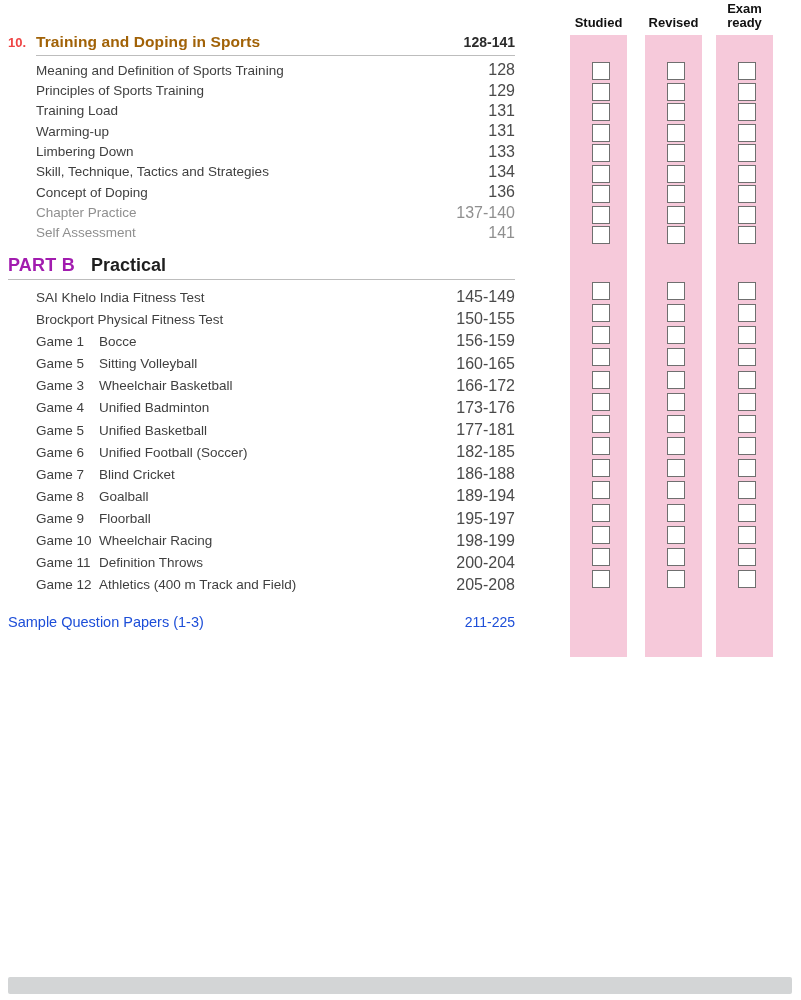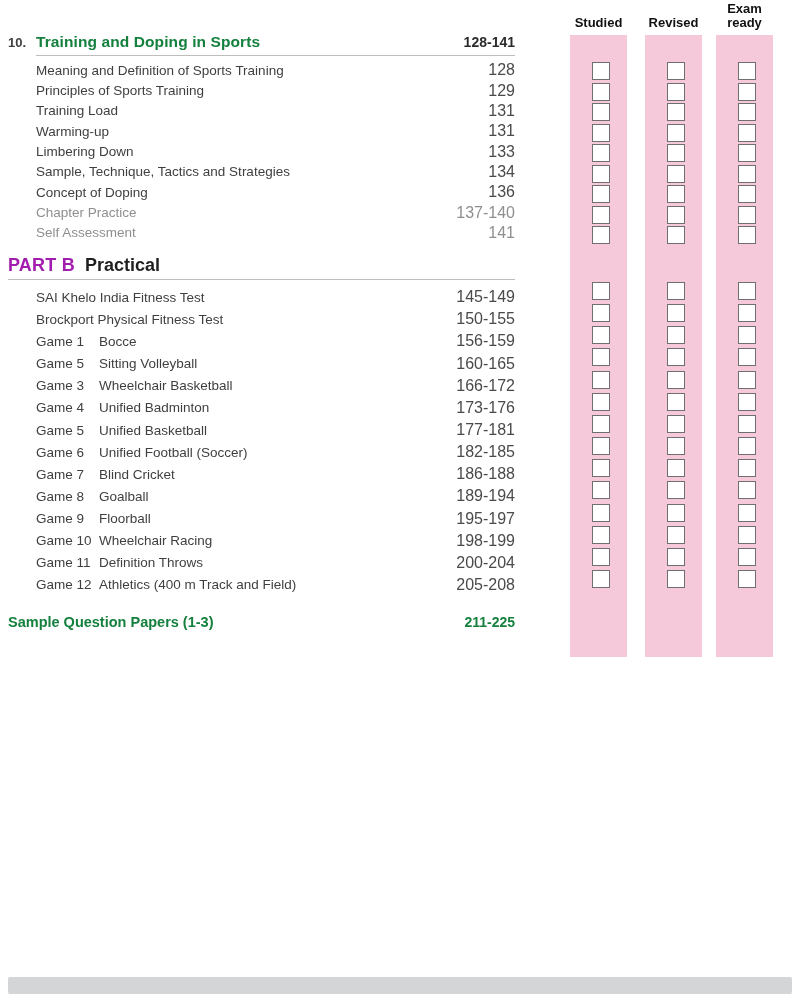--- a/index.html
+++ b/index.html
@@ -8,42 +8,42 @@
     background:#ffffff;
     width:801px;height:1000px;position:relative;overflow:hidden;
     -webkit-font-smoothing:antialiased;
   }
   #page{position:absolute;inset:0;width:801px;height:1000px;background:#fff;}
 
   
   .content{position:absolute;left:8px;top:33px;width:507px;}
 
   .chapter-head{display:flex;align-items:baseline;}
-  .chapter-num{width:28px;font-weight:bold;font-size:13px;color:#404040;flex:0 0 28px;}
-  .chapter-title{flex:1;font-weight:bold;font-size:15.5px;color:#15803d;letter-spacing:.1px;}
+  .chapter-num{width:28px;font-weight:bold;font-size:13px;color:#ef4444;flex:0 0 28px;}
+  .chapter-title{flex:1;font-weight:bold;font-size:15.5px;color:#a16207;letter-spacing:.1px;}
   .chapter-pages{font-weight:bold;font-size:14px;color:#2b2b2b;}
   .chapter-rule{margin-left:28px;border-bottom:1.2px solid #bdbdbd;margin-top:4px;}
 
   .toc-list{margin-left:28px;margin-top:4px;}
   .toc-row{display:flex;align-items:center;height:20.35px;font-size:13.5px;color:#3f3f3f;}
   .toc-row .toc-game{flex:0 0 63px;}
   .toc-row .toc-label{flex:1;}
   .toc-row .toc-pages{font-size:16px;color:#4a4a4a;}
   .toc-row.muted .toc-label,.toc-row.muted .toc-pages{color:#8f8f8f;}
 
   .partb-head{display:flex;align-items:baseline;margin-top:12px;}
   .partb-label{font-weight:bold;font-size:18px;color:#a21caf;letter-spacing:.2px;}
-  .partb-title{font-weight:bold;font-size:18px;color:#1f1f1f;margin-left:10px;}
+  .partb-title{font-weight:bold;font-size:18px;color:#1f1f1f;margin-left:16px;}
   .partb-rule{border-bottom:1.2px solid #bdbdbd;margin-top:3px;}
 
   .partb-list{margin-left:28px;margin-top:6px;}
   .partb-list .toc-row{height:22.15px;}
 
   .footer-list{margin-top:13px;}
-  .footer-row{display:flex;align-items:center;height:26px;font-weight:bold;font-size:14.5px;color:#15803d;}
+  .footer-row{display:flex;align-items:center;height:26px;font-weight:normal;font-size:14.5px;color:#1d4ed8;}
   .footer-row .toc-label{flex:1;}
   .footer-row .toc-pages{font-size:14px;}
 
   
   .tracker-header{position:absolute;top:0;height:29px;width:57px;
     display:flex;align-items:flex-end;justify-content:center;text-align:center;
     font-weight:bold;font-size:13px;line-height:13.5px;color:#111;}
   #hdr-0{left:570px;}#hdr-1{left:645px;}#hdr-2{left:716px;}
 
   .band{position:absolute;top:35px;width:57px;height:622px;background:#f6c9da;}
@@ -96,21 +96,21 @@
   </div>
 
   <div class="toc-row">
 
     <span class="toc-label">Limbering Down</span>
     <span class="toc-pages">133</span>
   </div>
 
   <div class="toc-row">
 
-    <span class="toc-label">Sample, Technique, Tactics and Strategies</span>
+    <span class="toc-label">Skill, Technique, Tactics and Strategies</span>
     <span class="toc-pages">134</span>
   </div>
 
   <div class="toc-row">
 
     <span class="toc-label">Concept of Doping</span>
     <span class="toc-pages">136</span>
   </div>
 
   <div class="toc-row muted">

